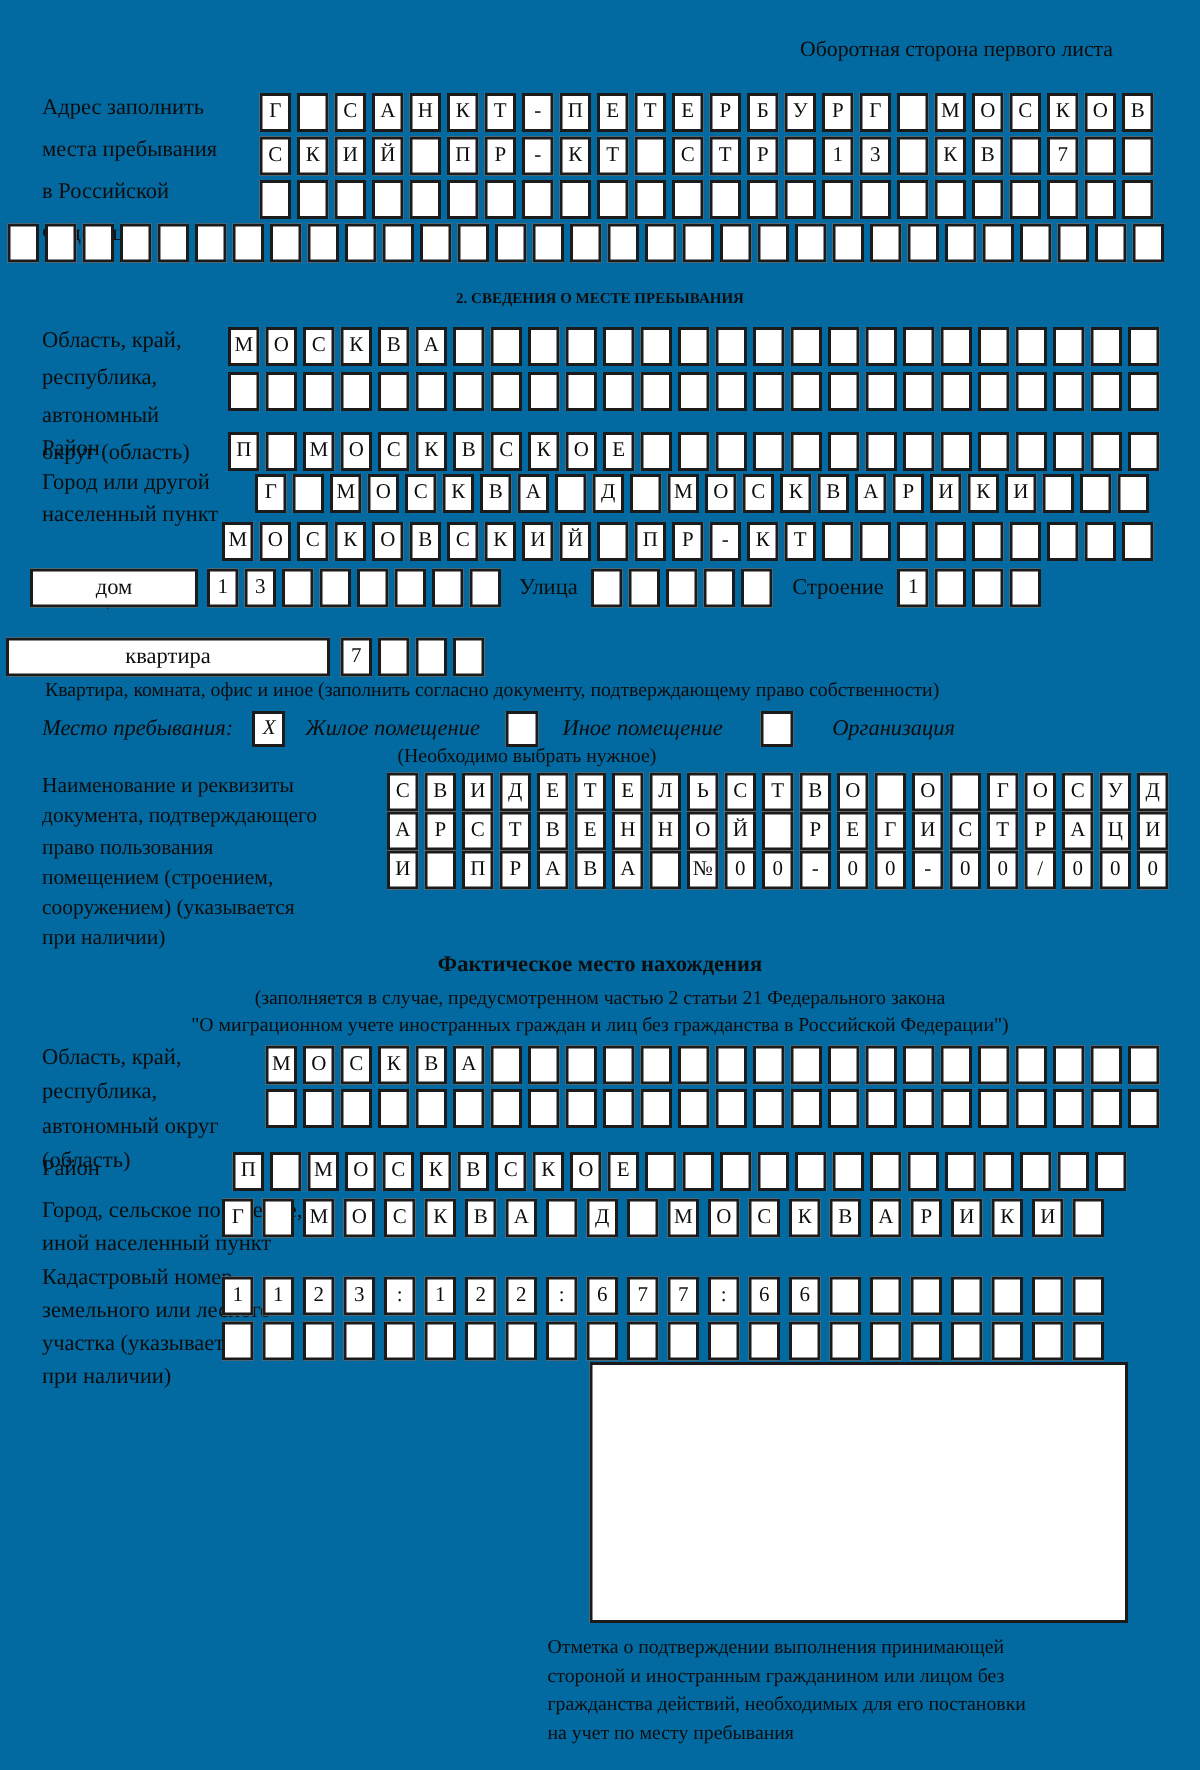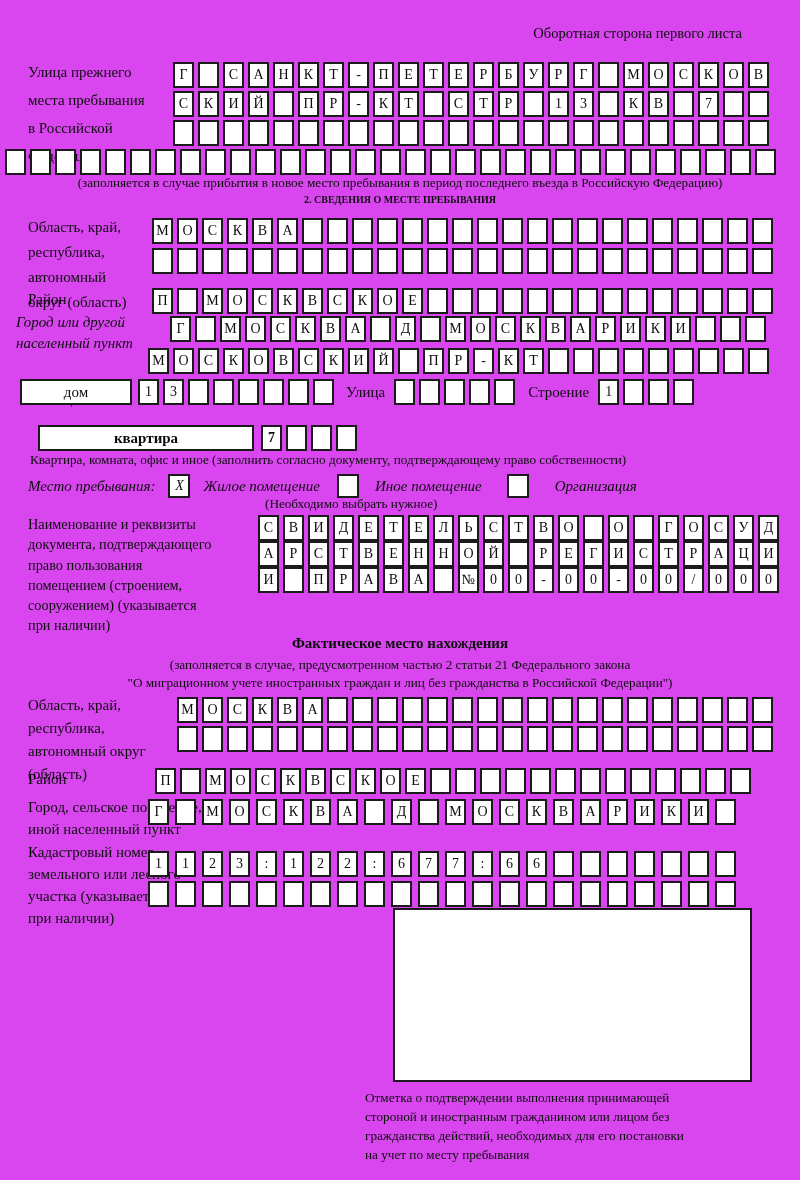--- a/index.html
+++ b/index.html
@@ -1,16 +1,16 @@
 <!DOCTYPE html>
 <html lang="ru"><head>
 <meta charset="utf-8">
 <style>
   html,body{margin:0;padding:0;background:#fff;}
-  .form{position:relative;width:800px;height:1180px;background:#d946ef;
+  .form{position:relative;width:800px;height:1180px;background:#0369a1;
         font-family:"Liberation Serif","DejaVu Serif",serif;color:#0d0d0d;overflow:hidden;}
   .abs{position:absolute;}
   .label{font-size:15px;}
   .fine{font-size:13.2px;}
   .bold{font-weight:700;}
   .center{left:0;width:800px;text-align:center;}
   .cellrow{position:absolute;display:flex;gap:4px;}
   .cells{display:flex;gap:4px;}
   .cell{width:17px;height:22px;border:2px solid #1b1b1b;display:flex;align-items:center;
         justify-content:center;font-size:14px;background:#fff;flex:0 0 auto;}
@@ -24,21 +24,21 @@
   .stampbox{border:2px solid #1b1b1b;background:#fff;}
 </style>
 </head>
 <body>
 
 <div class="form">
 
   <div class="abs" style="top:25px;right:58px;font-size:14.5px;">Оборотная сторона первого листа</div>
 
   <div class="abs label" style="left:28px;top:58px;line-height:28px;">
-      <div>Улица прежнего</div>
+      <div>Адрес заполнить</div>
       <div>места пребывания</div>
       <div>в Российской</div>
       <div>Федерации</div>
     </div>
   <div class="cellrow" style="left:173px;top:62px;">
       <span class="cell">Г</span>
       <span class="cell"></span>
       <span class="cell">С</span>
       <span class="cell">А</span>
       <span class="cell">Н</span>
@@ -140,21 +140,20 @@
       <span class="cell"></span>
       <span class="cell"></span>
       <span class="cell"></span>
       <span class="cell"></span>
       <span class="cell"></span>
       <span class="cell"></span>
       <span class="cell"></span>
       <span class="cell"></span>
       <span class="cell"></span>
     </div>
-  <div class="abs fine center" style="top:175px;">(заполняется в случае прибытия в новое место пребывания в период последнего въезда в Российскую Федерацию)</div>
 
   <div class="abs bold center" style="top:194px;font-size:10px;">2. СВЕДЕНИЯ О МЕСТЕ ПРЕБЫВАНИЯ</div>
 
   <div class="abs label" style="left:28px;top:215px;line-height:25px;">
       <div>Область, край,</div>
       <div>республика,</div>
       <div>автономный</div>
       <div>округ (область)</div>
     </div>
   <div class="cellrow" style="left:152px;top:218px;">
@@ -234,21 +233,21 @@
       <span class="cell"></span>
       <span class="cell"></span>
       <span class="cell"></span>
       <span class="cell"></span>
       <span class="cell"></span>
       <span class="cell"></span>
       <span class="cell"></span>
       <span class="cell"></span>
     </div>
 
-  <div class="abs label" style="left:16px;top:312px;line-height:21px;font-style:italic;">
+  <div class="abs label" style="left:28px;top:312px;line-height:21px;">
       <div>Город или другой</div>
       <div>населенный пункт</div>
     </div>
   <div class="cellrow" style="left:170px;top:316px;">
       <span class="cell">Г</span>
       <span class="cell"></span>
       <span class="cell">М</span>
       <span class="cell">О</span>
       <span class="cell">С</span>
       <span class="cell">К</span>
@@ -323,21 +322,21 @@
       </div>
     <div class="inlabel" style="margin:0 9px 0 13px;">Строение</div>
     <div class="cells">
         <span class="cell">1</span>
         <span class="cell"></span>
         <span class="cell"></span>
         <span class="cell"></span>
       </div>
   </div>
 
-  <div class="abs houserow" style="left:38px;top:425px;font-weight:bold;">
+  <div class="abs houserow" style="left:4px;top:425px;">
     <div class="widebox" style="width:212px;">квартира</div>
     <div class="cells" style="margin-left:7px;">
         <span class="cell">7</span>
         <span class="cell"></span>
         <span class="cell"></span>
         <span class="cell"></span>
       </div>
   </div>
   <div class="abs fine" style="left:30px;top:452px;">Квартира, комната, офис и иное (заполнить согласно документу, подтверждающему право собственности)</div>
 

